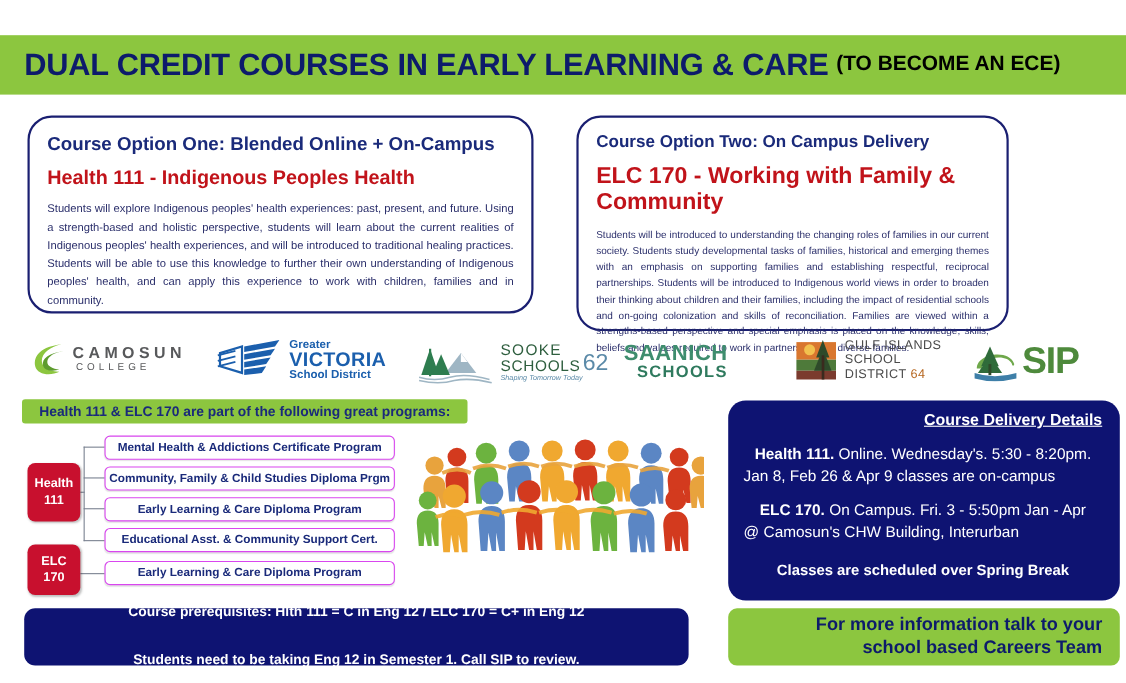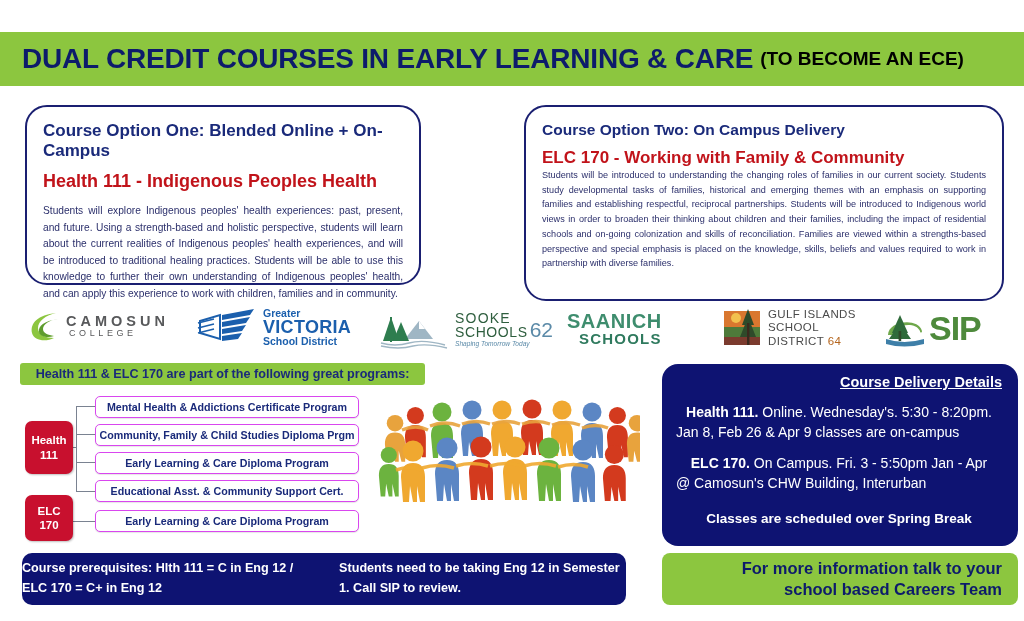--- a/index.html
+++ b/index.html
@@ -26,32 +26,32 @@
     font-size: 19px; font-weight: bold; color: #000000;
     margin-left: 7px; white-space: nowrap;
   }
 
   
   .card {
     position: absolute; top: 105px;
     border: 2px solid #1A1F71; border-radius: 22px;
     background: #fff; padding: 14px 16px 10px 16px;
   }
-  .card-one { left: 25px; width: 396px; height: 180px; }
-  .card-two { left: 524px; width: 480px; height: 196px; }
+  .card-one { left: 25px; width: 460px; height: 180px; }
+  .card-two { left: 524px; width: 393px; height: 196px; }
   .card-hd {
     font-size: 17px; font-weight: bold; color: #1A2A7A;
     margin-bottom: 10px;
   }
   .card-two .card-hd { font-size: 15.5px; margin-bottom: 9px; }
   .card-course {
     font-size: 18px; font-weight: bold; color: #C1131A;
     margin-bottom: 11px;
   }
-  .card-two .card-course { font-size: 17px; margin-bottom: 0; }
+  .card-two .card-course { font-size: 21px; margin-bottom: 10px; }
   .card-body {
     font-size: 10.2px; line-height: 1.62; color: #2B2F6B;
     text-align: justify;
   }
   .card-two .card-body { font-size: 9.1px; line-height: 1.62; }
 
   
   .logos {
     position: absolute; left: 0; top: 303px; width: 1024px; height: 58px;
   }
@@ -143,21 +143,21 @@
   .del-line { font-size: 14px; line-height: 1.45; text-align: center; }
   .del-line.r { text-align: left; }
   .del-b { font-weight: bold; }
   .del-gap { height: 10px; }
   .del-foot { text-align: center; font-size: 13.5px; font-weight: bold; margin-top: 18px; }
 
   
   .prereq {
     position: absolute; left: 22px; top: 553px; width: 604px; height: 52px;
     background: #0E1372; border-radius: 10px; color: #fff;
-    display: flex; flex-direction: row; align-items: center; justify-content: center;
+    display: flex; flex-direction: column; align-items: center; justify-content: center;
     font-size: 12.6px; font-weight: bold; line-height: 1.55; gap: 24px;
   }
   .moreinfo {
     position: absolute; left: 662px; top: 553px; width: 356px; height: 52px;
     background: #8CC63F; border-radius: 8px; color: #0D1B6B;
     display: flex; flex-direction: column; align-items: flex-end; justify-content: center;
     padding-right: 16px;
     font-size: 16.5px; font-weight: bold; line-height: 1.28;
   }
 </style>

